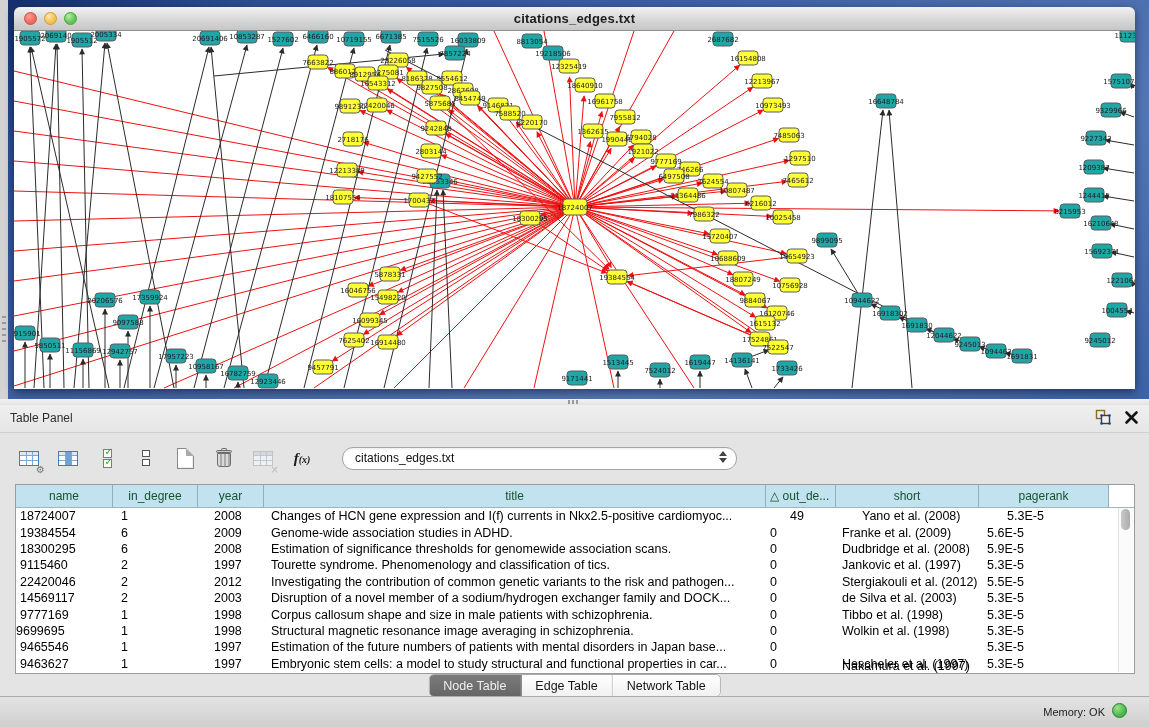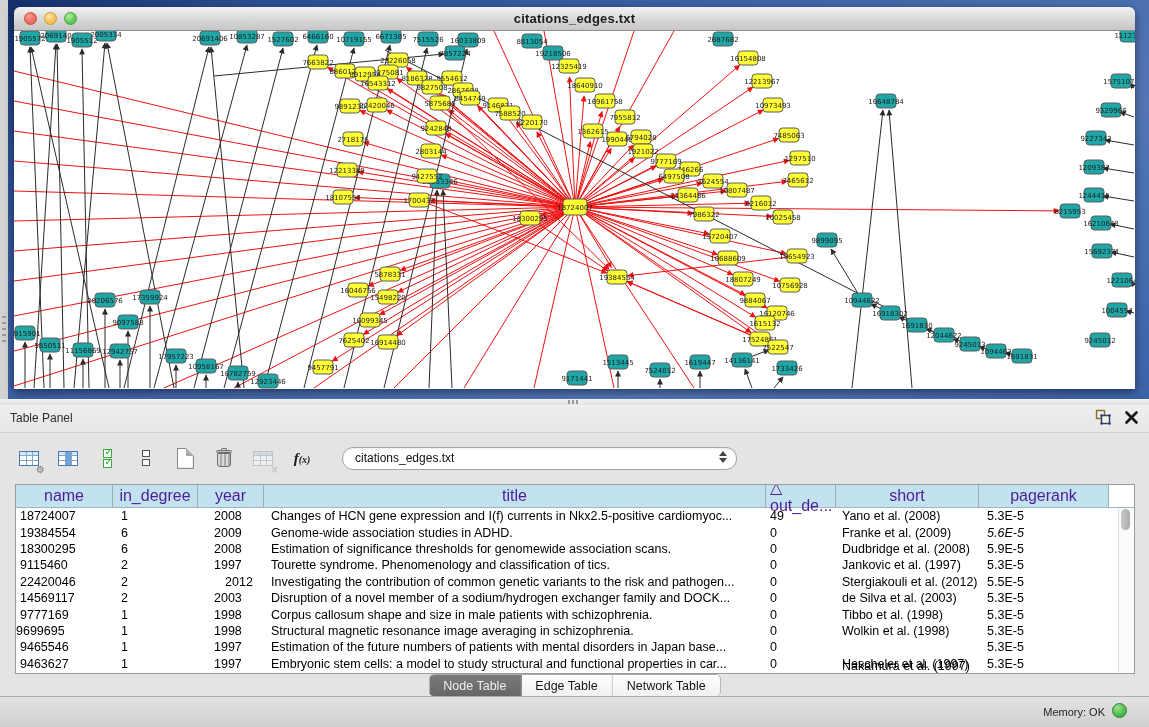--- a/index.html
+++ b/index.html
@@ -74,21 +74,21 @@
   
   .combo{margin-left:14px;width:393px;height:21px;background:#fff;border:1px solid #a5a5a5;border-radius:11px;
     position:relative;display:flex;align-items:center;box-shadow:inset 0 1px 2px rgba(0,0,0,.08);}
   .combo .val{font-size:12px;color:#111;padding-left:12px;}
   .combo .steppers{position:absolute;right:9px;top:3px;display:flex;flex-direction:column;gap:2px;}
   .combo .up{width:0;height:0;border-left:4px solid transparent;border-right:4px solid transparent;border-bottom:5px solid #444;}
   .combo .down{width:0;height:0;border-left:4px solid transparent;border-right:4px solid transparent;border-top:5px solid #444;}
   
   .table-wrap{position:absolute;left:15px;top:79px;width:1120px;height:190px;background:#fff;border:1px solid #9b9b9b;box-sizing:border-box;overflow:hidden;}
   .thead{display:flex;height:22px;border-bottom:1px solid #9fb6c0;}
-  .th{background:#C3E2EF;border-right:1px solid #96aebb;font-size:16px;color:#4c1d95;
+  .th{background:#C3E2EF;border-right:1px solid #96aebb;font-size:12px;color:#14532d;
       display:flex;align-items:center;justify-content:center;box-sizing:border-box;flex:none;}
   .th.sorted{justify-content:flex-start;padding-left:4px;}
   .trow{display:flex;height:16.4px;align-items:center;}
   .td{font-size:12.5px;color:#000;white-space:nowrap;overflow:hidden;box-sizing:border-box;flex:none;line-height:16px;}
   .vscroll{position:absolute;right:1px;top:23px;width:14px;height:164px;background:#FBFBFB;border-left:1px solid #E0E0E0;}
   .vscroll .thumb{position:absolute;left:2px;top:1px;width:9px;height:21px;border-radius:5px;background:linear-gradient(90deg,#c9c9c9,#ababab);}
   
   .tabs{position:absolute;left:50%;transform:translateX(-50%);top:269px;height:21px;display:flex;
     border:1px solid #ababab;border-radius:5px;overflow:hidden;background:#FDFDFD;box-shadow:0 1px 0 rgba(255,255,255,.7);}
   .tab{padding:0 14px;font-size:12.5px;display:flex;align-items:center;color:#161616;border-right:1px solid #c2c2c2;background:linear-gradient(#FFFFFF,#F1F1F1);}
@@ -859,32 +859,32 @@
         <div class="th sorted" style="width: 70px;">△ out_de...</div>
         <div class="th" style="width: 143px;">short</div>
         <div class="th" style="width: 130px;">pagerank</div>
       </div>
     <div id="tbody">
         <div class="trow">
           <div class="td" style="width: 97px; padding-left: 4px;">18724007</div>
           <div class="td" style="width: 85px; padding-left: 8px;">1</div>
           <div class="td" style="width: 66px; padding-left: 16px;">2008</div>
           <div class="td" style="width: 502px; padding-left: 7px;">Changes of HCN gene expression and I(f) currents in Nkx2.5-positive cardiomyoc...</div>
-          <div class="td" style="width: 70px; padding-left: 4px;">49</div>
+          <div class="td" style="width: 70px; padding-left: 4px; margin-left: 20px;">49</div>
           <div class="td" style="width: 143px; padding-left: 6px;">Yano et al. (2008)</div>
           <div class="td" style="width: 130px; padding-left: 8px;">5.3E-5</div>
         </div>
         <div class="trow">
           <div class="td" style="width: 97px; padding-left: 4px;">19384554</div>
           <div class="td" style="width: 85px; padding-left: 8px;">6</div>
           <div class="td" style="width: 66px; padding-left: 16px;">2009</div>
           <div class="td" style="width: 502px; padding-left: 7px;">Genome-wide association studies in ADHD.</div>
           <div class="td" style="width: 70px; padding-left: 4px;">0</div>
           <div class="td" style="width: 143px; padding-left: 6px;">Franke et al. (2009)</div>
-          <div class="td" style="width: 130px; padding-left: 8px; font-style: italic;">5.6E-5</div>
+          <div class="td" style="width: 130px; padding-left: 8px;">5.6E-5</div>
         </div>
         <div class="trow">
           <div class="td" style="width: 97px; padding-left: 4px;">18300295</div>
           <div class="td" style="width: 85px; padding-left: 8px;">6</div>
           <div class="td" style="width: 66px; padding-left: 16px;">2008</div>
           <div class="td" style="width: 502px; padding-left: 7px;">Estimation of significance thresholds for genomewide association scans.</div>
           <div class="td" style="width: 70px; padding-left: 4px;">0</div>
           <div class="td" style="width: 143px; padding-left: 6px;">Dudbridge et al. (2008)</div>
           <div class="td" style="width: 130px; padding-left: 8px;">5.9E-5</div>
         </div>
@@ -893,21 +893,21 @@
           <div class="td" style="width: 85px; padding-left: 8px;">2</div>
           <div class="td" style="width: 66px; padding-left: 16px;">1997</div>
           <div class="td" style="width: 502px; padding-left: 7px;">Tourette syndrome. Phenomenology and classification of tics.</div>
           <div class="td" style="width: 70px; padding-left: 4px;">0</div>
           <div class="td" style="width: 143px; padding-left: 6px;">Jankovic et al. (1997)</div>
           <div class="td" style="width: 130px; padding-left: 8px;">5.3E-5</div>
         </div>
         <div class="trow">
           <div class="td" style="width: 97px; padding-left: 4px;">22420046</div>
           <div class="td" style="width: 85px; padding-left: 8px;">2</div>
-          <div class="td" style="width: 66px; padding-left: 16px; text-align: center;">2012</div>
+          <div class="td" style="width: 66px; padding-left: 16px;">2012</div>
           <div class="td" style="width: 502px; padding-left: 7px;">Investigating the contribution of common genetic variants to the risk and pathogen...</div>
           <div class="td" style="width: 70px; padding-left: 4px;">0</div>
           <div class="td" style="width: 143px; padding-left: 6px;">Stergiakouli et al. (2012)</div>
           <div class="td" style="width: 130px; padding-left: 8px;">5.5E-5</div>
         </div>
         <div class="trow">
           <div class="td" style="width: 97px; padding-left: 4px;">14569117</div>
           <div class="td" style="width: 85px; padding-left: 8px;">2</div>
           <div class="td" style="width: 66px; padding-left: 16px;">2003</div>
           <div class="td" style="width: 502px; padding-left: 7px;">Disruption of a novel member of a sodium/hydrogen exchanger family and DOCK...</div>

